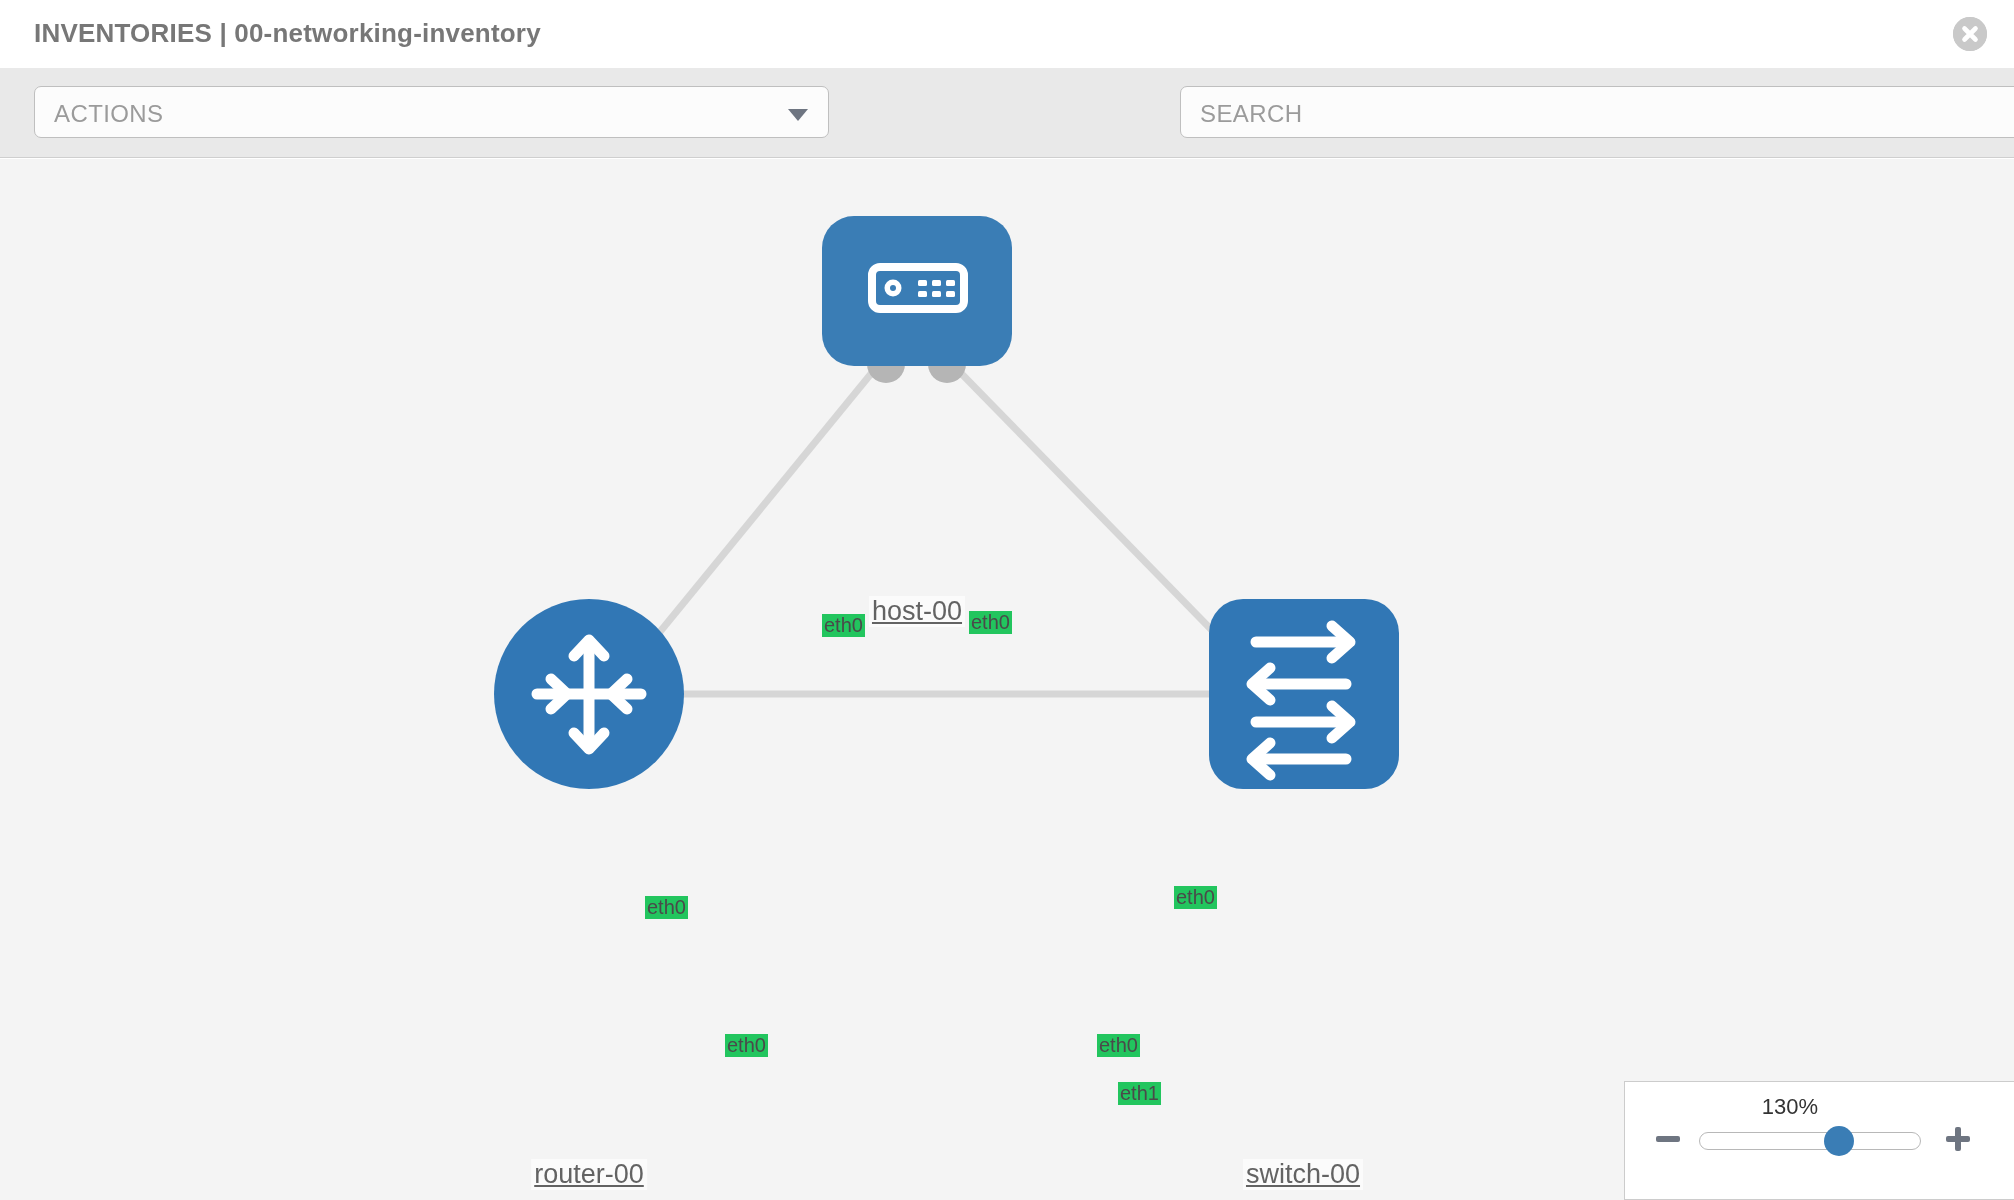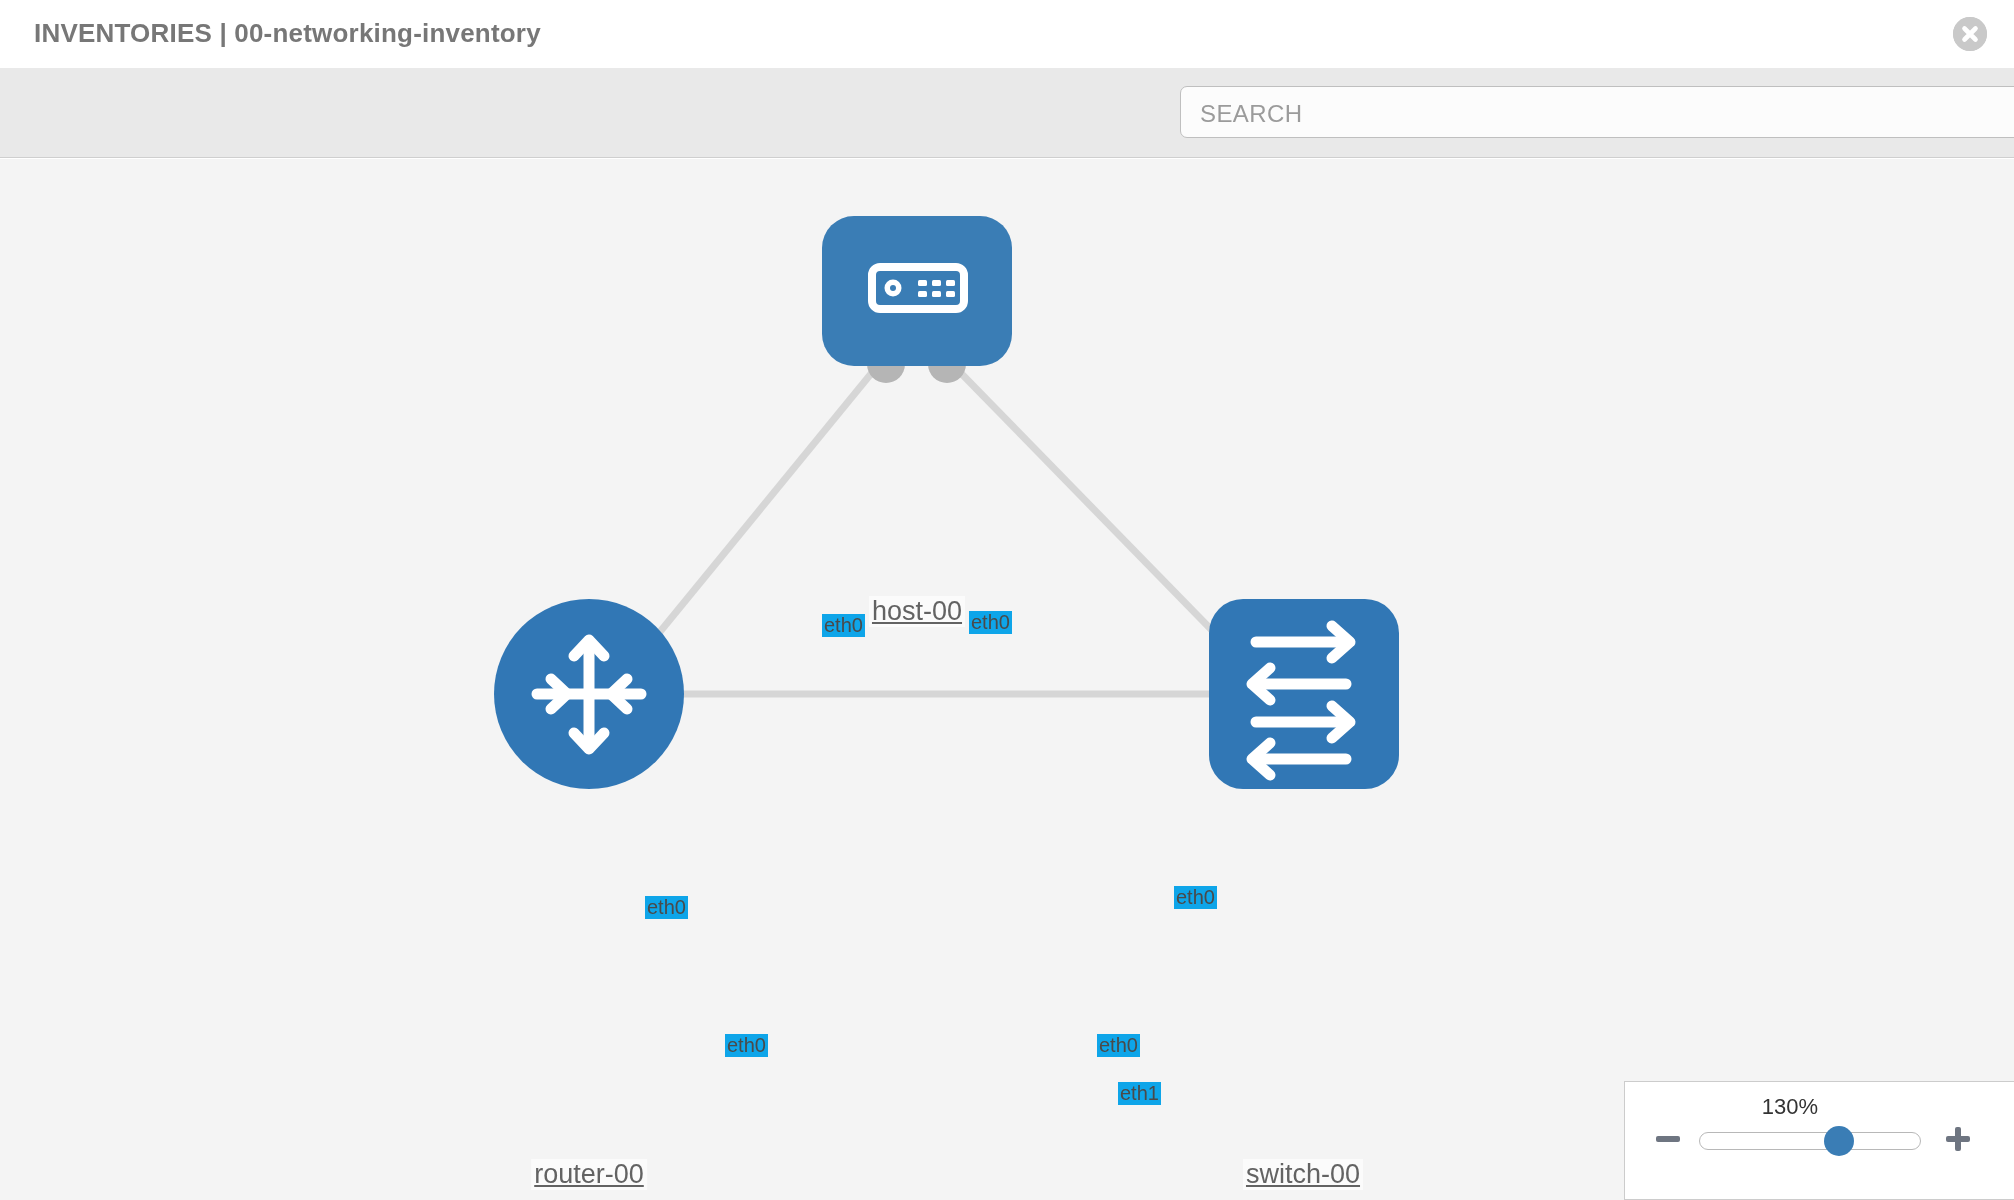--- a/index.html
+++ b/index.html
@@ -144,21 +144,21 @@
     background: #fbfbfb;
     padding: 0 3px;
     white-space: nowrap;
     transform: translateX(-50%);
     text-decoration: underline;
   }
   .port-label {
     position: absolute;
     font-size: 20px;
     color: #4a4a4a;
-    background: #0ea5e9;
+    background: #22c55e;
     padding: 0 2px;
     white-space: nowrap;
   }
 
   
   .zoom-panel {
     position: absolute;
     left: 1624px;
     top: 1081px;
     width: 394px;
@@ -216,20 +216,24 @@
   <div class="header-title">INVENTORIES | 00-networking-inventory</div>
   <div class="close-btn">
     <svg width="34" height="34" viewBox="0 0 34 34">
       <circle cx="17" cy="17" r="17" fill="#c9c9c9"></circle>
       <path d="M11.5 11.5 L22.5 22.5 M22.5 11.5 L11.5 22.5" stroke="#ffffff" stroke-width="4.6" stroke-linecap="round"></path>
     </svg>
   </div>
 </div>
 
 <div class="toolbar">
+  <div class="actions-select">
+    <span class="actions-label">ACTIONS</span>
+    <span class="caret"></span>
+  </div>
 
   <div class="tool-icon wrench">
     <svg width="44" height="44" viewBox="0 0 44 44">
       <g fill="#6e7581">
         <path d="M31.6 9.8a8.6 8.6 0 0 0-10.2 11.1L9.9 32.4a3.3 3.3 0 0 0 0 4.6l0.6 0.6a3.3 3.3 0 0 0 4.6 0l11.5-11.5A8.6 8.6 0 0 0 37.3 16l-5 5-4.6-1.2-1.2-4.6 5-5a8.7 8.7 0 0 0-0.9-0.4z"></path>
         <circle cx="12.8" cy="34.3" r="1.9" fill="#f0f0f0"></circle>
       </g>
     </svg>
   </div>
 

